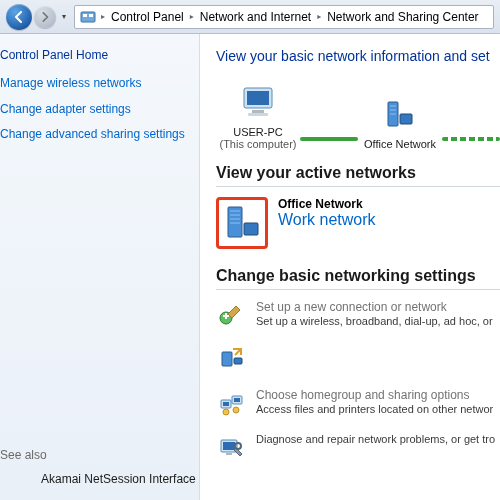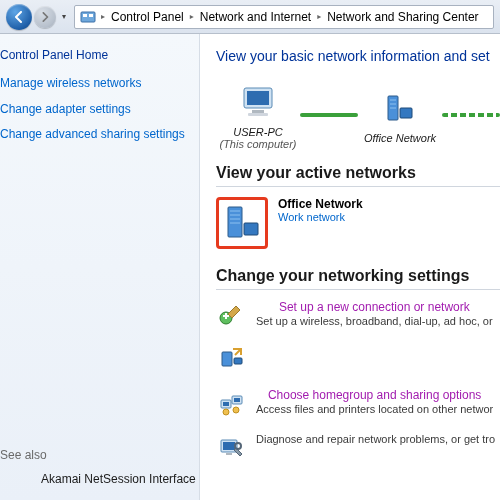--- a/index.html
+++ b/index.html
@@ -19,42 +19,42 @@
 .sidebar { width: 200px; background: linear-gradient(#f4f8fc, #eaf0f8); border-right: 1px solid #d6dde6; padding: 14px 0; display: flex; flex-direction: column; }
 .sidebar .home { color: #003399; font-size: 12px; margin-bottom: 14px; }
 .sidebar .link { color: #0066cc; font-size: 12px; margin-bottom: 10px; cursor: pointer; line-height: 1.3; }
 .sidebar .spacer { flex: 1; }
 .sidebar .seealso-hd { color: #6a6a6a; font-size: 12px; margin-bottom: 10px; }
 .sidebar .seealso-item { color: #1a1a1a; font-size: 12px; margin-left: 41px; }
 
 .main { flex: 1; padding: 14px 0 0 16px; overflow: hidden; }
 .main h1 { color: #003399; font-size: 14px; font-weight: 400; margin-bottom: 16px; white-space: nowrap; }
 
-.map { display: flex; align-items: center; margin-bottom: 14px; font-style: italic; }
+.map { display: flex; align-items: flex-end; margin-bottom: 14px; }
 .map-node { display: flex; flex-direction: column; align-items: center; width: 110px; }
 .map-icon { width: 44px; height: 44px; display: flex; align-items: center; justify-content: center; font-size: 30px; }
 .map-label { font-size: 11px; text-align: center; color: #1a1a1a; margin-top: 2px; }
 .map-sub { font-size: 11px; color: #555; text-align: center; }
 .map-link { height: 22px; display: flex; align-items: center; }
 .map-line { width: 58px; height: 4px; background: repeating-linear-gradient(90deg, #3aa03a 0 6px, transparent 6px 9px); border-radius: 2px; }
 .map-line.solid { background: #3aa03a; height: 4px; }
 
 .section-hd { font-size: 16px; color: #1a1a1a; margin-bottom: 2px; font-weight: bold; }
 .hr { border: none; border-top: 1px solid #d0d6de; margin: 4px 0 10px 0; }
 
 .active-nw { display: flex; align-items: flex-start; gap: 10px; margin-bottom: 18px; }
 .nw-iconbox { width: 52px; height: 52px; border: 3px solid #e63a1e; border-radius: 4px; display: flex; align-items: center; justify-content: center; position: relative; }
 .nw-icon-svg { width: 40px; height: 40px; }
 .nw-text .name { font-size: 12px; font-weight: 700; color: #000; }
-.nw-text .type { font-size: 11px; color: #0066cc; cursor: pointer; }
+.nw-text .type { font-size: 16px; color: #0066cc; cursor: pointer; }
 
 .settings { margin-top: 4px; }
 .setting-item { display: flex; align-items: flex-start; gap: 10px; margin-bottom: 14px; }
 .si-icon { width: 30px; height: 30px; display: flex; align-items: center; justify-content: center; font-size: 20px; flex-shrink: 0; }
-.si-text .title { color: #a21caf; font-size: 12px; cursor: pointer; white-space: nowrap; text-align: center; }
+.si-text .title { color: #737373; font-size: 12px; cursor: pointer; white-space: nowrap; }
 .si-text .desc { color: #3a3a3a; font-size: 11px; white-space: nowrap; margin-top: 1px; }
 
 svg { display: block; }
 </style>
 </head>
 <body>
 
 <div class="toolbar">
   <div class="nav-btns">
     <div class="nav-circle">
@@ -146,21 +146,21 @@
             <line x1="8" y1="16" x2="18" y2="16" stroke="#8bc0f0"></line>
             <line x1="8" y1="20" x2="18" y2="20" stroke="#8bc0f0"></line>
           </svg>
       </div>
       <div class="nw-text">
         <div class="name">Office Network</div>
         <div class="type">Work network</div>
       </div>
     </div>
 
-    <div class="section-hd">Change your networking settings</div>
+    <div class="section-hd">Change basic networking settings</div>
     <hr class="hr">
 
     <div class="settings">
       <div class="setting-item">
         <div class="si-icon">
           <svg width="26" height="26" viewBox="0 0 26 26">
               <circle cx="8" cy="16" r="6" fill="#5fbf5f" stroke="#2e7d2e"></circle>
               <path d="M18 4 L22 8 L14 16 L10 12 Z" fill="#d4a84a" stroke="#9c7a2e"></path>
               <path d="M5 14 L11 14 M8 11 L8 17" stroke="#fff" stroke-width="2"></path>
             </svg>

